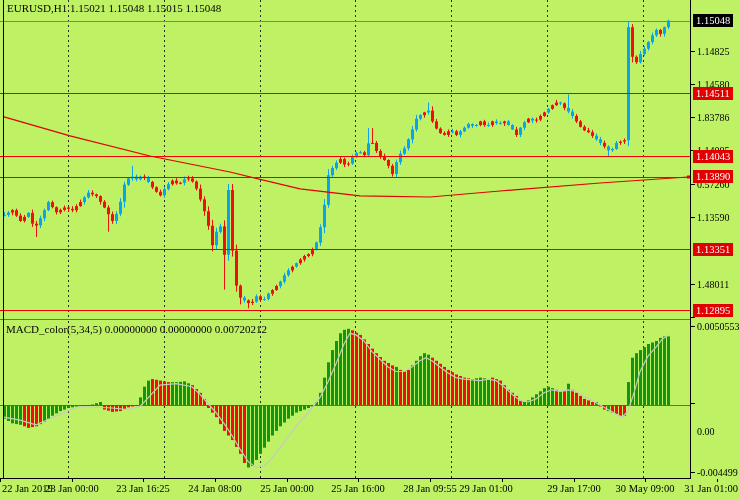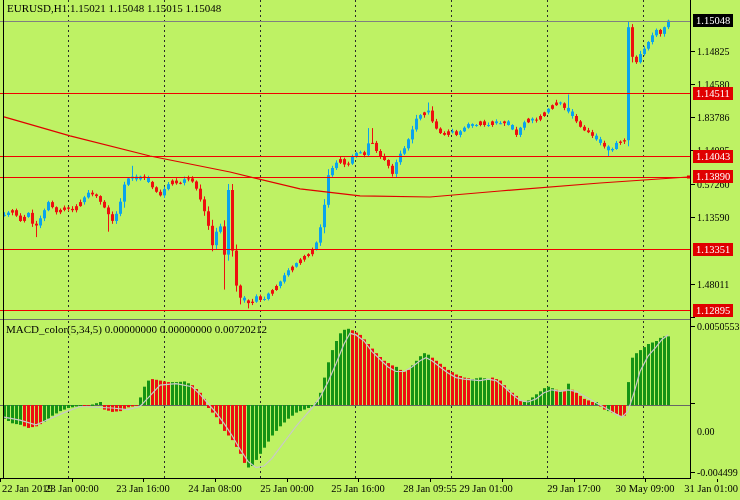--- a/index.html
+++ b/index.html
@@ -598,21 +598,21 @@
       <div class="pbadge" style="background: rgb(224, 0, 0); top: 170.1px;">1.13890</div>
       <div class="pbadge" style="background: rgb(224, 0, 0); top: 242.6px;">1.13351</div>
       <div class="pbadge" style="background: rgb(224, 0, 0); top: 304px;">1.12895</div>
     </div>
   <div id="time-axis">
       <div class="ttick" style="left: 0px;"></div>
       <div class="tlabel" style="left: 2px;">22 Jan 2019</div>
       <div class="ttick" style="left: 72px;"></div>
       <div class="tlabel" style="left: 72px; transform: translateX(-50%);">23 Jan 00:00</div>
       <div class="ttick" style="left: 143px;"></div>
-      <div class="tlabel" style="left: 143px; transform: translateX(-50%);">23 Jan 16:00</div>
+      <div class="tlabel" style="left: 143px; transform: translateX(-50%);">23 Jan 16:25</div>
       <div class="ttick" style="left: 215px;"></div>
       <div class="tlabel" style="left: 215px; transform: translateX(-50%);">24 Jan 08:00</div>
       <div class="ttick" style="left: 287px;"></div>
       <div class="tlabel" style="left: 287px; transform: translateX(-50%);">25 Jan 00:00</div>
       <div class="ttick" style="left: 358px;"></div>
       <div class="tlabel" style="left: 358px; transform: translateX(-50%);">25 Jan 16:00</div>
       <div class="ttick" style="left: 430px;"></div>
       <div class="tlabel" style="left: 430px; transform: translateX(-50%);">28 Jan 09:55</div>
       <div class="ttick" style="left: 502px;"></div>
       <div class="tlabel" style="left: 486px; transform: translateX(-50%);">29 Jan 01:00</div>

